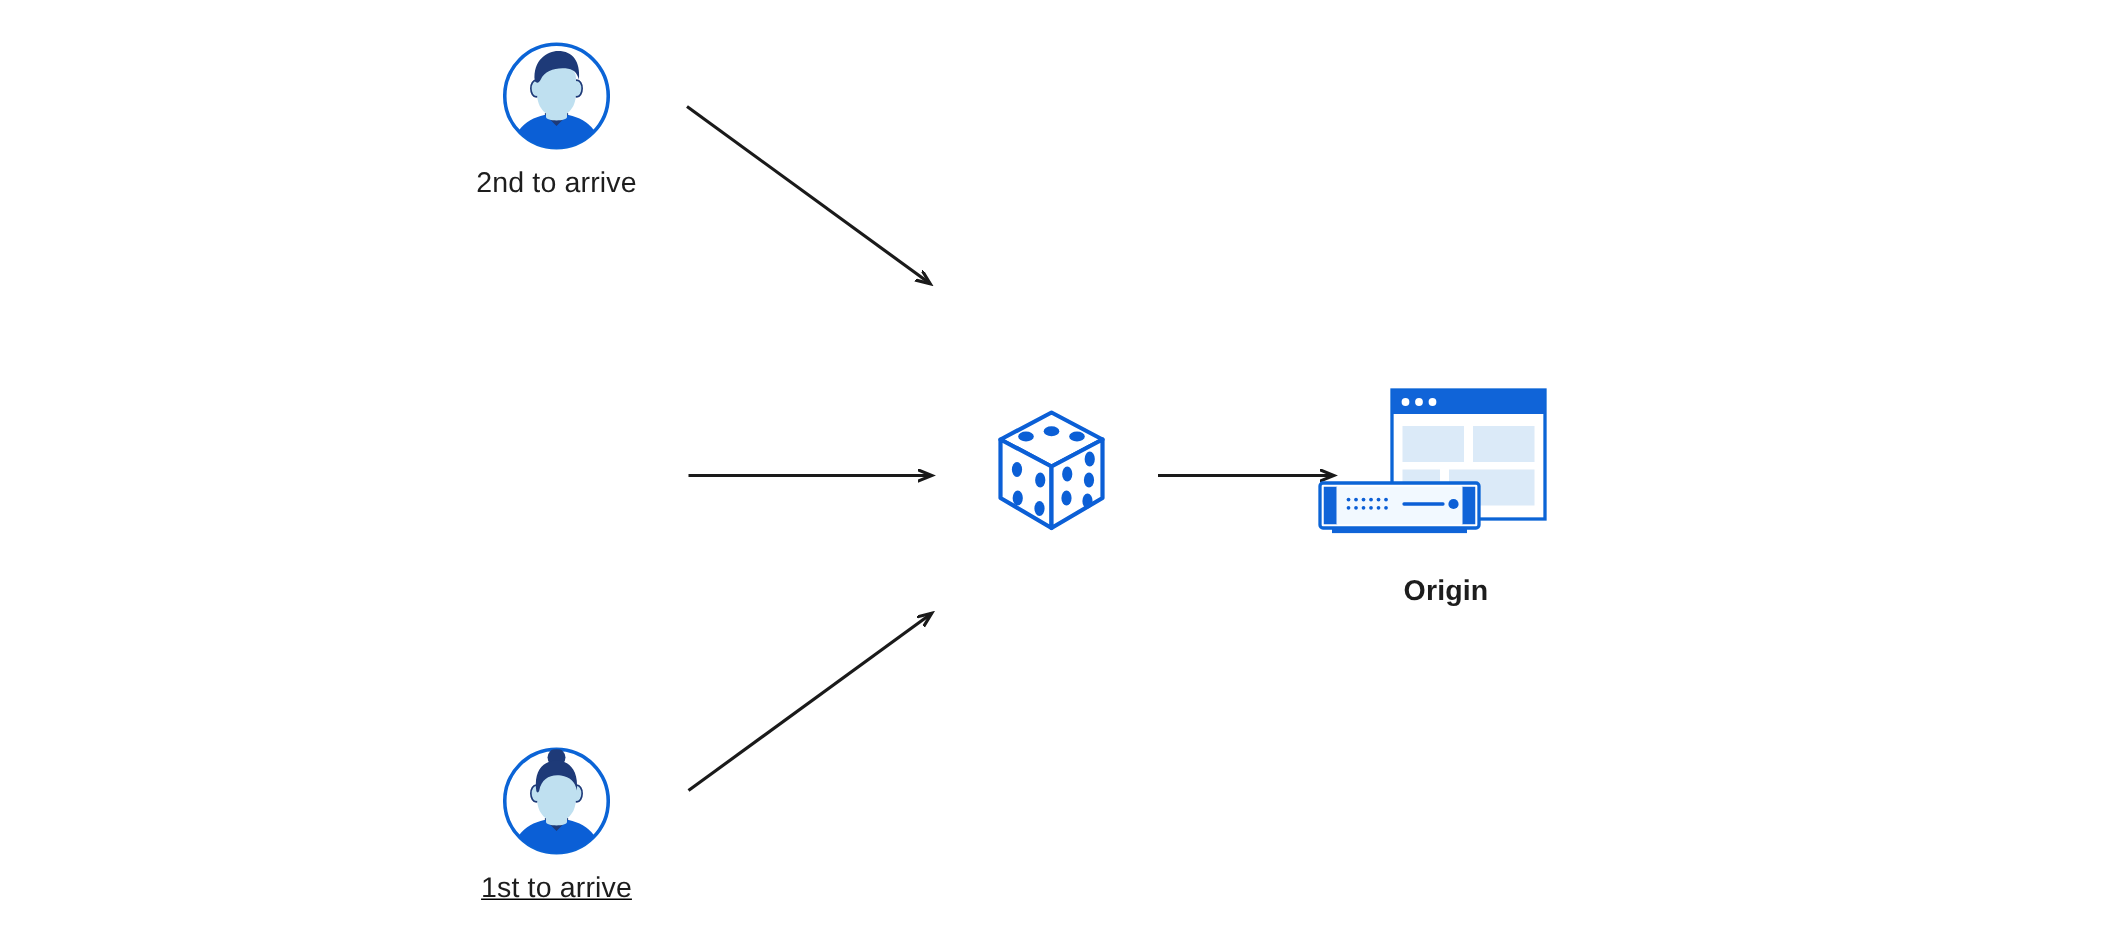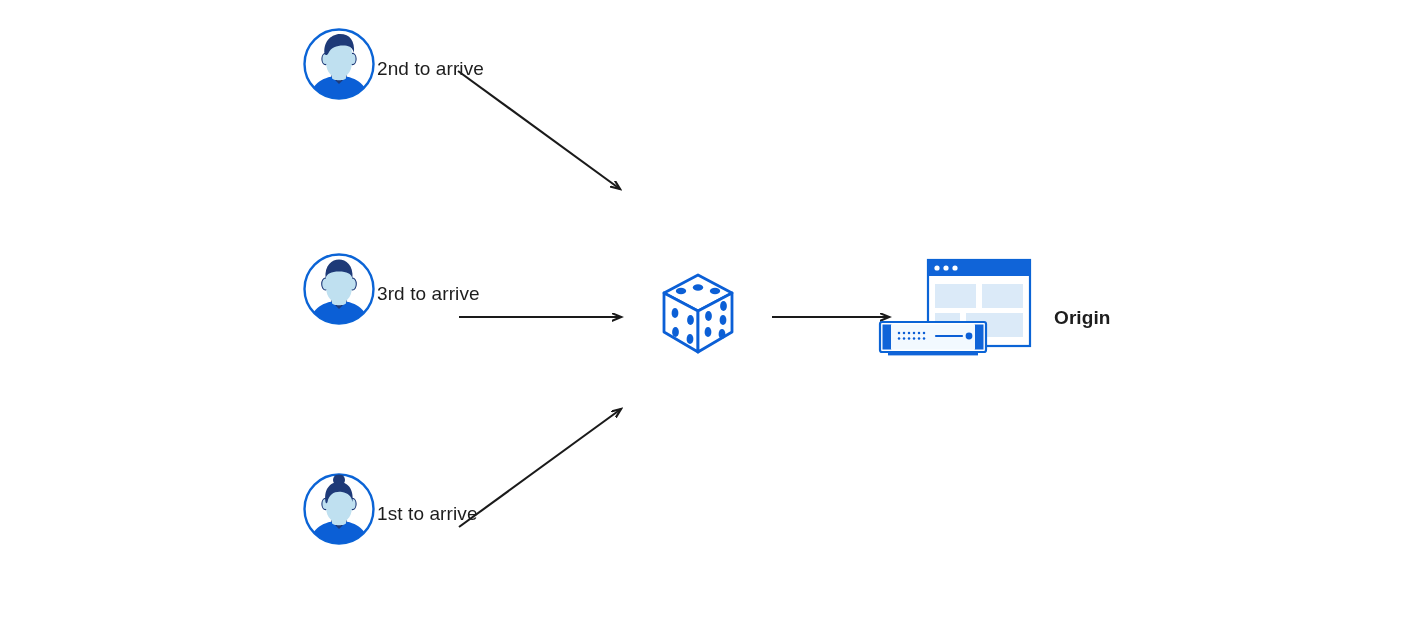--- a/index.html
+++ b/index.html
@@ -16,21 +16,21 @@
   }
   .stage {
     position: absolute;
     left: 0; top: 0;
     width: 1405px;
     height: 633px;
   }
   .node {
     position: absolute;
     display: flex;
-    flex-direction: row;
+    flex-direction: column;
     align-items: center;
   }
   .avatar-node { width: 140px; }
   .icon-wrap { display: block; line-height: 0; }
   .node-label {
     margin-top: 10px;
     font-size: 19px;
     color: #1d1d1d;
     font-family: "Liberation Sans", sans-serif;
     white-space: nowrap;
@@ -86,45 +86,22 @@
 
           <path d="M25 26 C25 14 51 14 51 26 L51 36 C51 47 44 52 38 52 C32 52 25 47 25 36 Z" fill="#bfe0f0"></path>
 
           <path d="M23.5 28 C22 14 32 8 39 8 C49 8 54 15 53 27 C51.5 22 49 20 44 19.5 C37 19 30 21 27.5 27 C26.5 29 25 30 23.5 28 Z" fill="#1e3a78"></path>
         </g>
       </svg>
     </span>
     <div class="node-label">2nd to arrive</div>
   </div>
 
-  <div class="node avatar-node" style="left:301px; top:251px;">
-    <span class="icon-wrap">
-      <svg width="76" height="76" viewBox="0 0 76 76" xmlns="http://www.w3.org/2000/svg">
-        <defs>
-          <clipPath id="c2">
-              <circle cx="38" cy="38" r="34.5"></circle>
-            </clipPath>
-        </defs>
-        <circle cx="38" cy="38" r="34.5" fill="#ffffff" stroke="#0b64d6" stroke-width="2.4"></circle>
-        <g clip-path="url(#c2)">
-          <path d="M8 76 C9 58 22 50 38 50 C54 50 67 58 68 76 Z" fill="#0b5fd6"></path>
-          <path d="M30 50 L38 58 L46 50 L43 47 L38 52 L33 47 Z" fill="#1e3a78"></path>
-          <path d="M31 40 L31 52 C31 55 45 55 45 52 L45 40 Z" fill="#bfe0f0"></path>
-          <ellipse cx="24.5" cy="33" rx="3.8" ry="6" fill="#bfe0f0" stroke="#1e3a78" stroke-width="1.1"></ellipse>
-          <ellipse cx="51.5" cy="33" rx="3.8" ry="6" fill="#bfe0f0" stroke="#1e3a78" stroke-width="1.1"></ellipse>
-          <path d="M25 26 C25 14 51 14 51 26 L51 36 C51 47 44 52 38 52 C32 52 25 47 25 36 Z" fill="#bfe0f0"></path>
-
-          <path d="M24.5 27.5 C23.5 14 31 8.5 38 8.5 C45 8.5 52.5 14 51.5 27.5 C50 22.5 46 20.5 38 20.5 C30 20.5 26 22.5 24.5 27.5 Z" fill="#1e3a78"></path>
-        </g>
-      </svg>
-    </span>
-    <div class="node-label">3rd to arrive</div>
-  </div>
-
-  <div class="node avatar-node" style="left:301px; top:471px;">
+
+  <div class="node avatar-node" style="left:301px; top:496px;text-decoration:underline;">
     <span class="icon-wrap">
       <svg width="76" height="76" viewBox="0 0 76 76" xmlns="http://www.w3.org/2000/svg">
         <defs>
           <clipPath id="c3">
               <circle cx="38" cy="38" r="34.5"></circle>
             </clipPath>
         </defs>
         <circle cx="38" cy="38" r="34.5" fill="#ffffff" stroke="#0b64d6" stroke-width="2.4"></circle>
         <g clip-path="url(#c3)">
           <path d="M8 76 C9 58 22 50 38 50 C54 50 67 58 68 76 Z" fill="#0b5fd6"></path>

